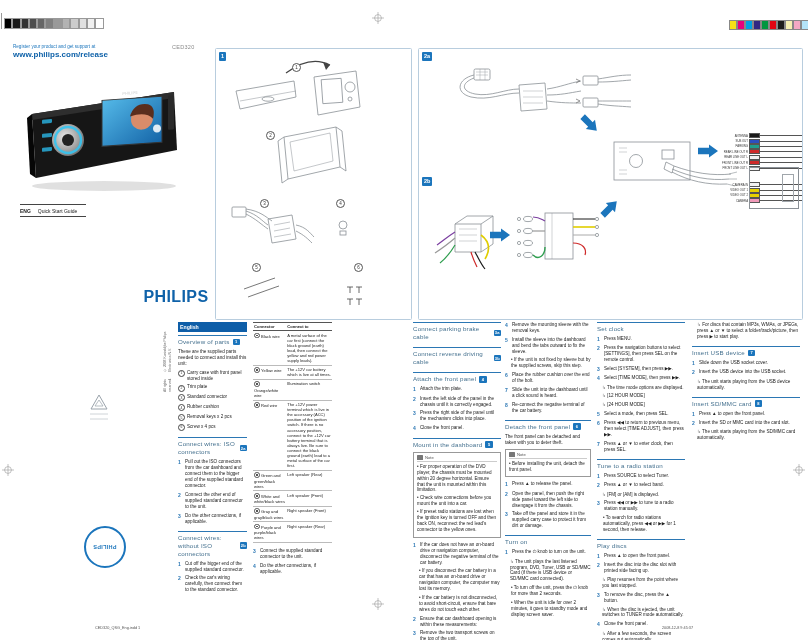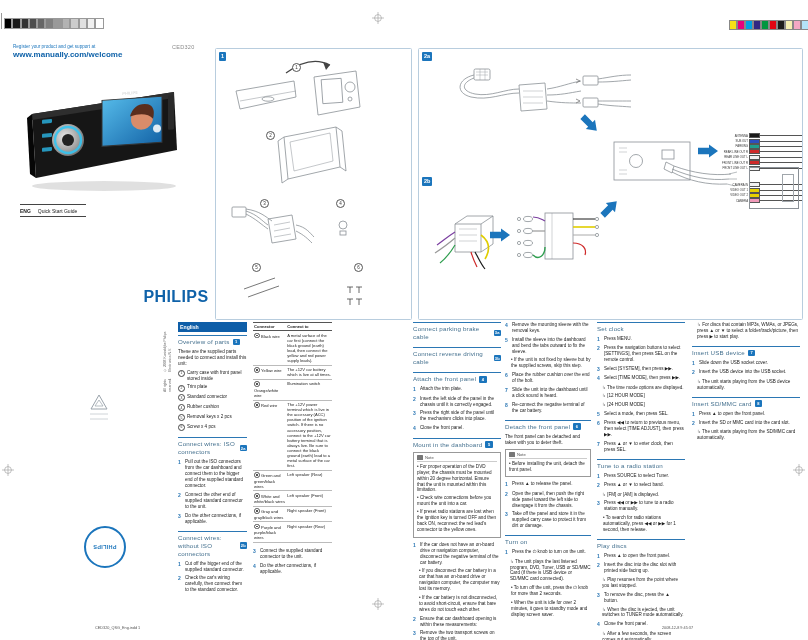--- a/index.html
+++ b/index.html
@@ -134,21 +134,21 @@
   </div>
   <div class="regmark" style="left:793px;top:462px;">
     <svg width="12" height="12">
         <line x1="6" y1="0" x2="6" y2="12" stroke="#999" stroke-width="0.6"></line>
         <line x1="0" y1="6" x2="12" y2="6" stroke="#999" stroke-width="0.6"></line>
         <circle cx="6" cy="6" r="3.4" fill="none" stroke="#999" stroke-width="0.6"></circle>
       </svg>
   </div>
 
   <div class="reg-line">Register your product and get support at</div>
-  <div class="url">www.manually.com/welcome</div>
+  <div class="url">www.philips.com/release</div>
   <div class="model">CED320</div>
 
   <div class="device">
     <svg width="165" height="115" viewBox="0 0 165 115">
       <defs>
         <linearGradient id="scr" x1="0" y1="0" x2="1" y2="1">
           <stop offset="0" stop-color="#54b9e8"></stop>
             <stop offset="1" stop-color="#1565a8"></stop>
         </linearGradient>
         <radialGradient id="knob" cx="0.4" cy="0.4" r="0.8">

